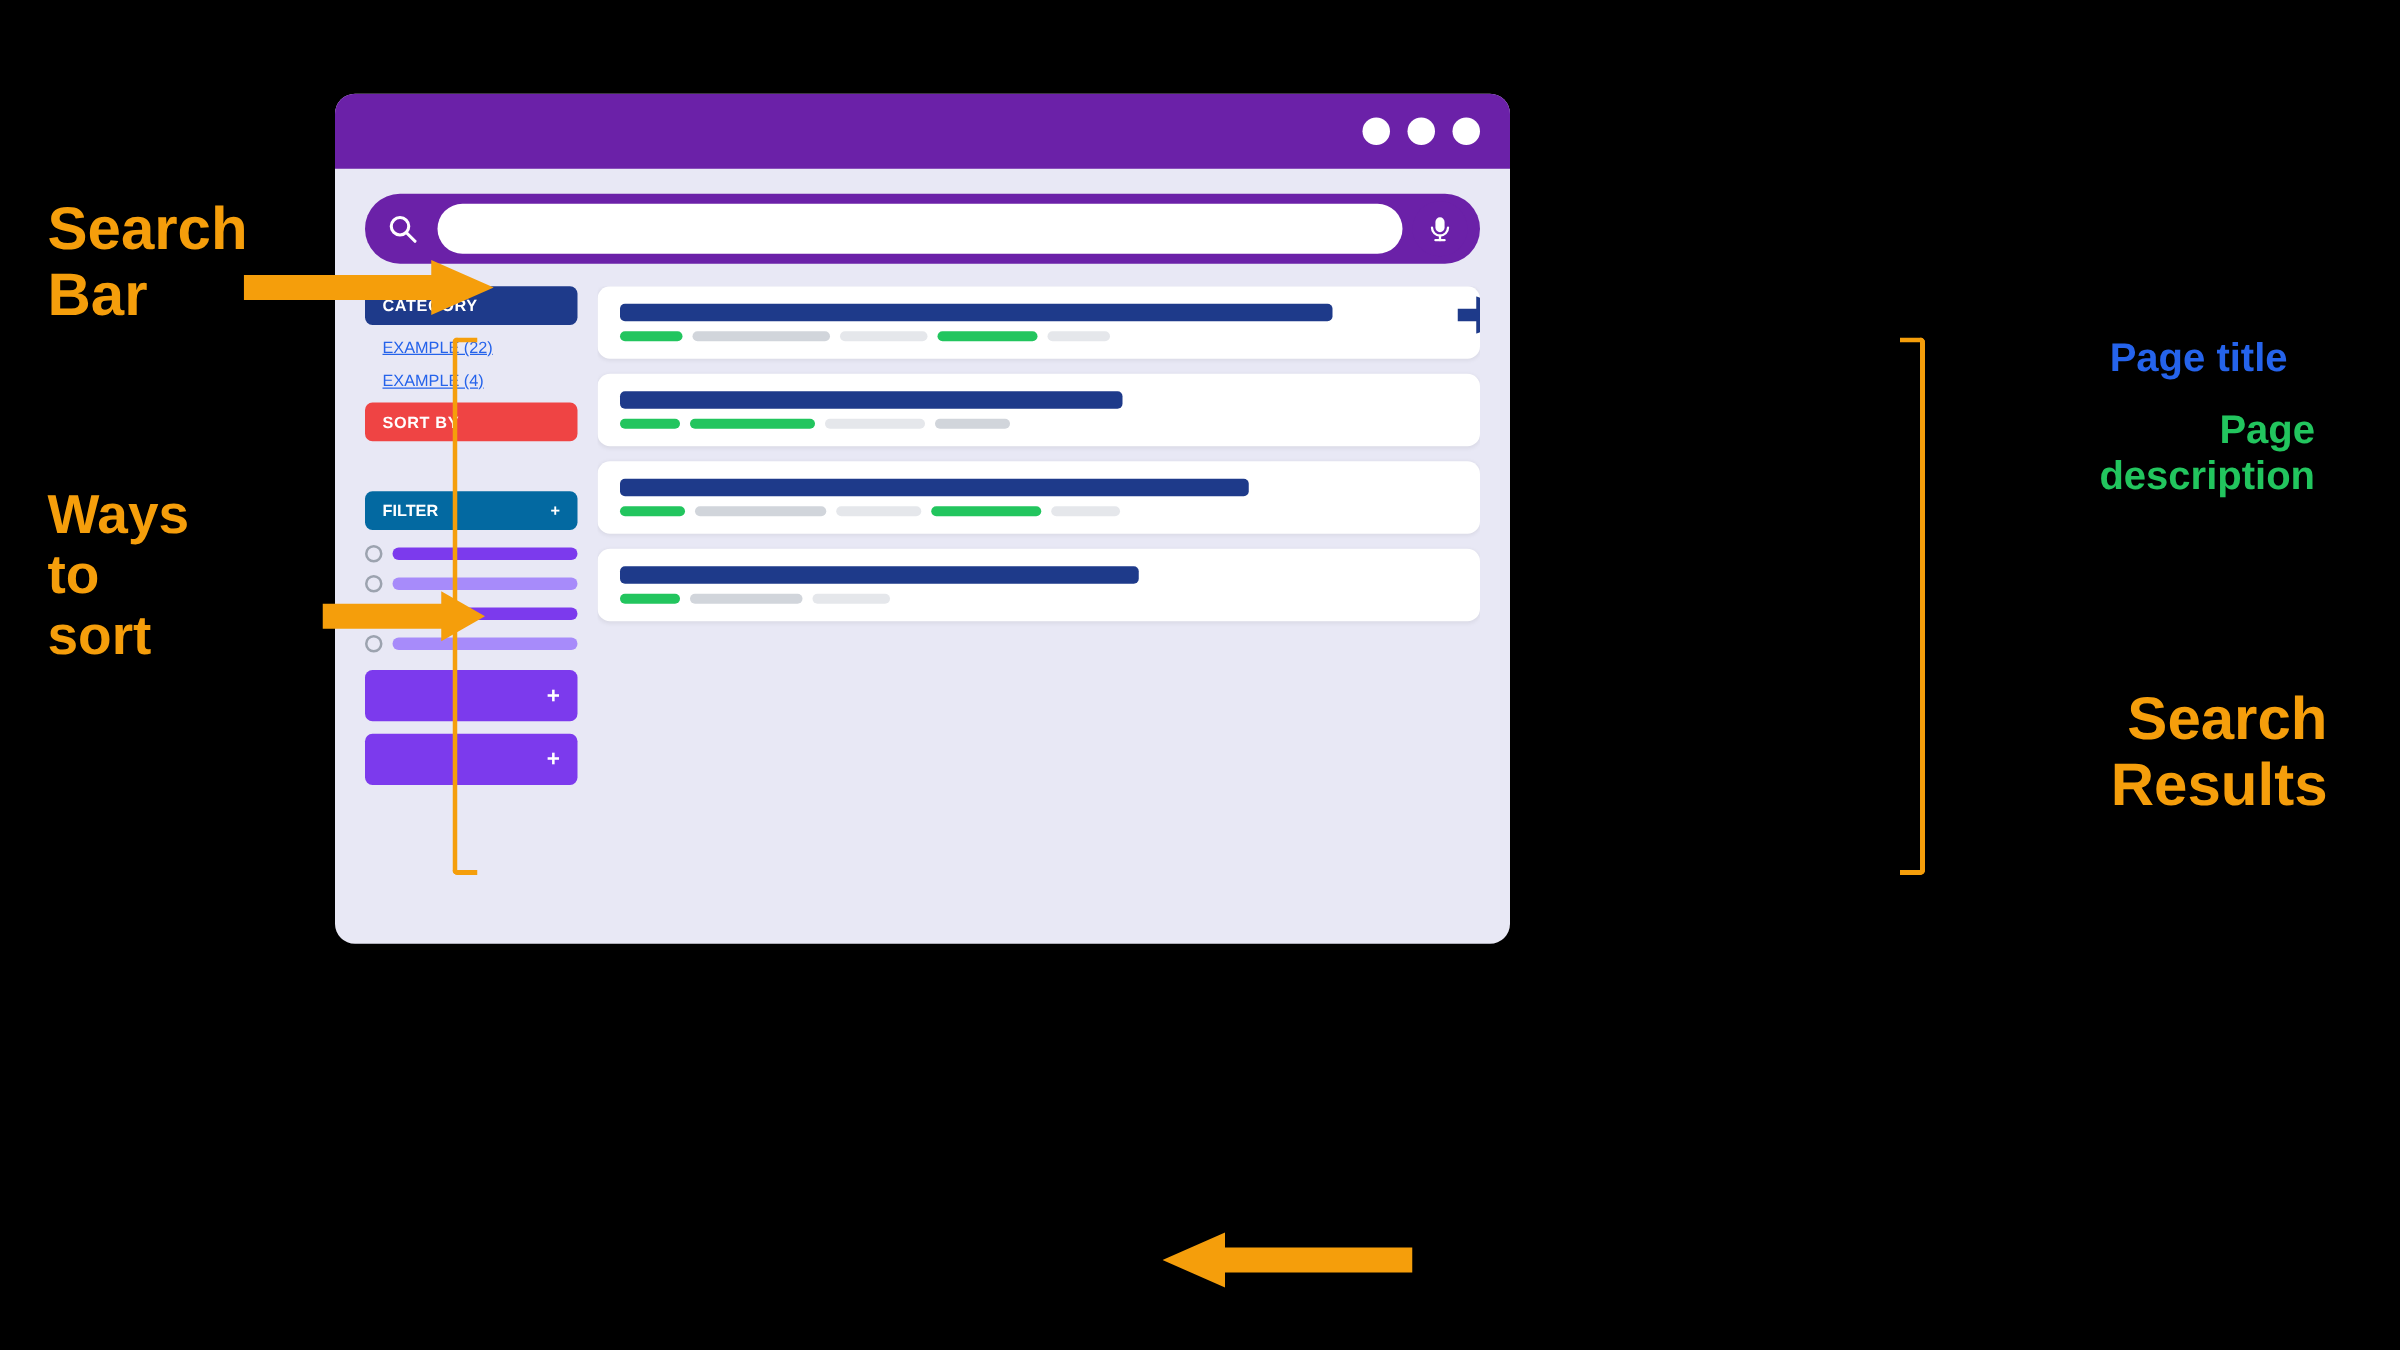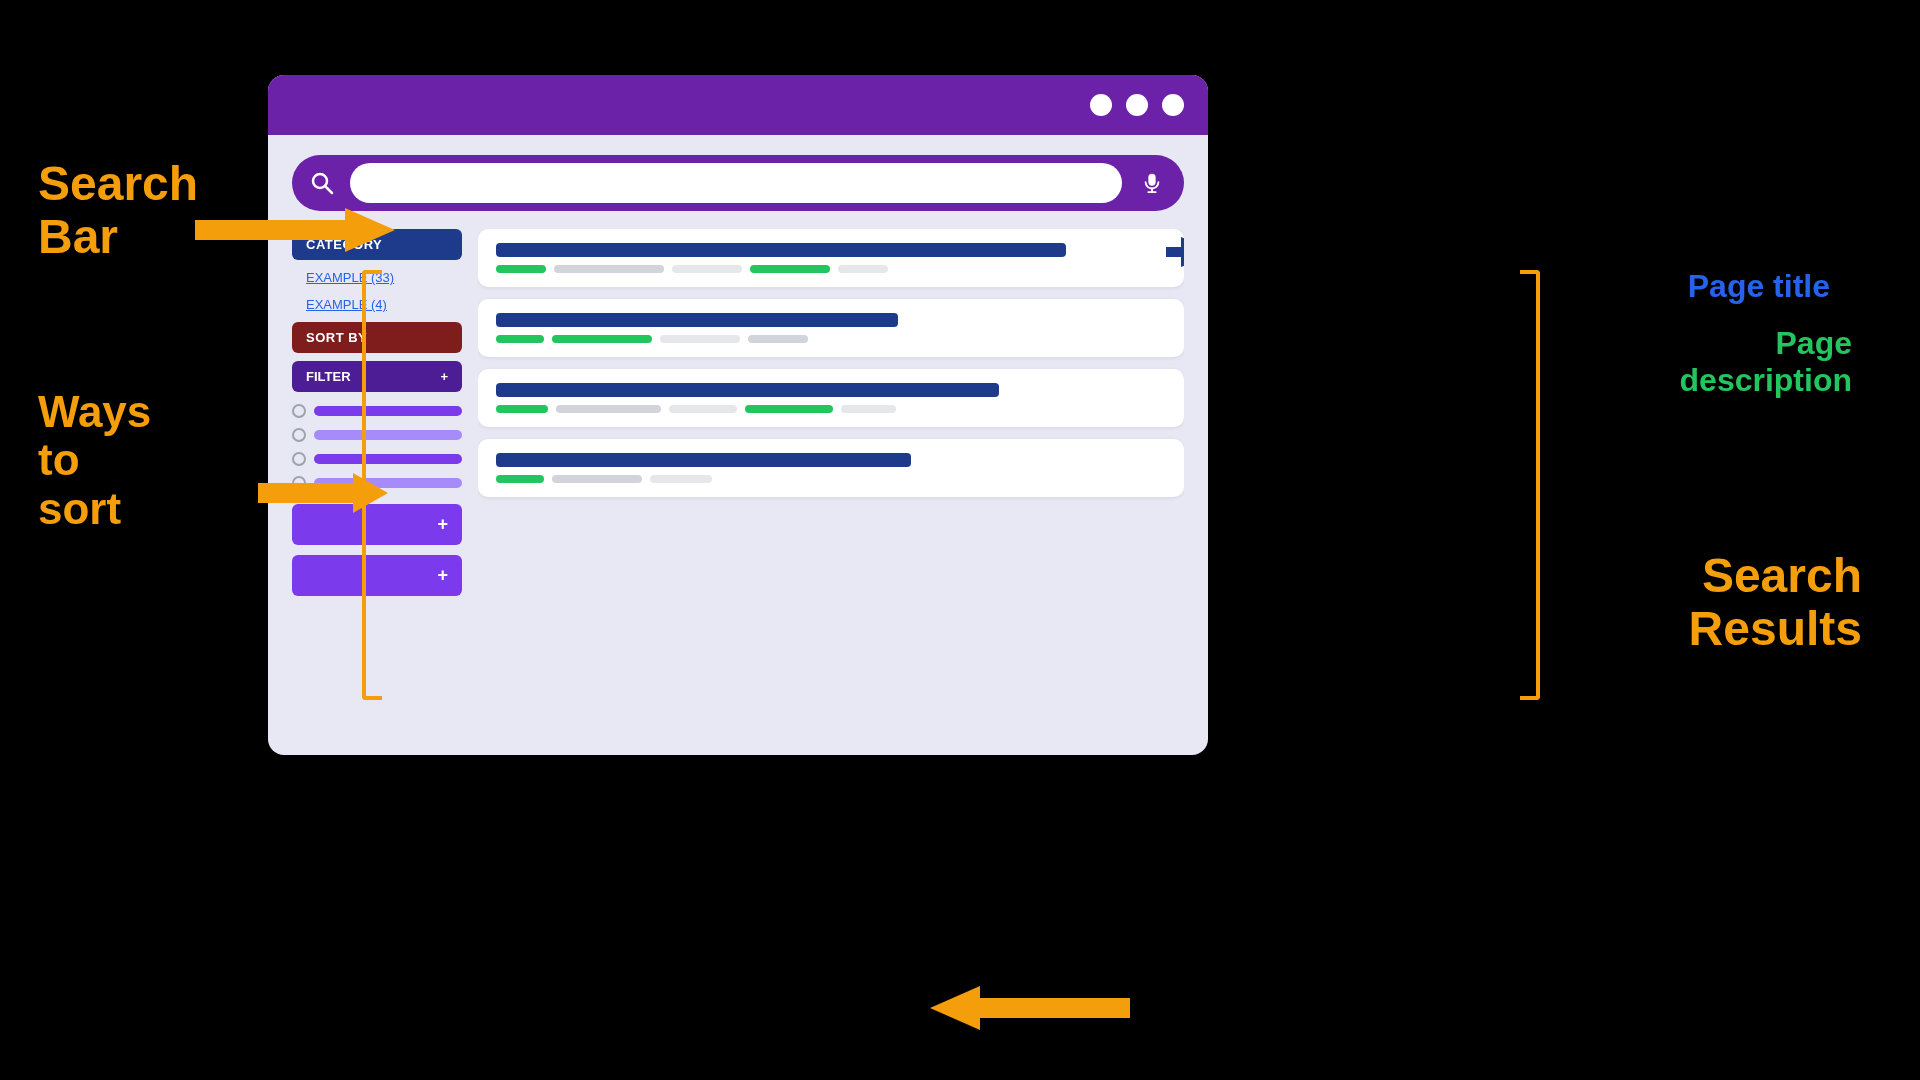--- a/index.html
+++ b/index.html
@@ -117,39 +117,40 @@
 
     .example-link {
       color: #2563eb;
       font-size: 13px;
       text-decoration: underline;
       padding: 2px 14px;
       cursor: pointer;
     }
 
     .sort-by-btn {
-      background: #7f1d1d;
+      background: #ef4444;
       color: #fff;
       border-radius: 6px;
       padding: 8px 14px;
       font-size: 13px;
       font-weight: bold;
       letter-spacing: 0.5px;
     }
 
     .filter-btn {
-      background: #4c1d95;
+      background: #0369a1;
       color: #fff;
       border-radius: 6px;
       padding: 8px 14px;
       font-size: 13px;
       font-weight: bold;
       display: flex;
       align-items: center;
       justify-content: space-between;
+      margin-top: 32px;
     }
 
     .radio-group {
       display: flex;
       flex-direction: column;
       gap: 10px;
       margin: 4px 0;
     }
 
     .radio-item {
@@ -356,21 +357,21 @@
           <line x1="12" y1="18" x2="12" y2="22" stroke="white" stroke-width="2" stroke-linecap="round"></line>
           <line x1="8" y1="22" x2="16" y2="22" stroke="white" stroke-width="2" stroke-linecap="round"></line>
         </svg>
       </button>
     </div>
 
     <div class="main-content">
 
       <div class="sidebar">
         <div class="category-btn">CATEGORY</div>
-        <div class="example-link">EXAMPLE (33)</div>
+        <div class="example-link">EXAMPLE (22)</div>
         <div class="example-link">EXAMPLE (4)</div>
         <div class="sort-by-btn">SORT BY</div>
         <div class="filter-btn">
           <span>FILTER</span>
           <span>+</span>
         </div>
         <div class="radio-group">
           <div class="radio-item">
             <div class="radio-circle"></div>
             <div class="radio-bar darker" style="width:100px;"></div>

